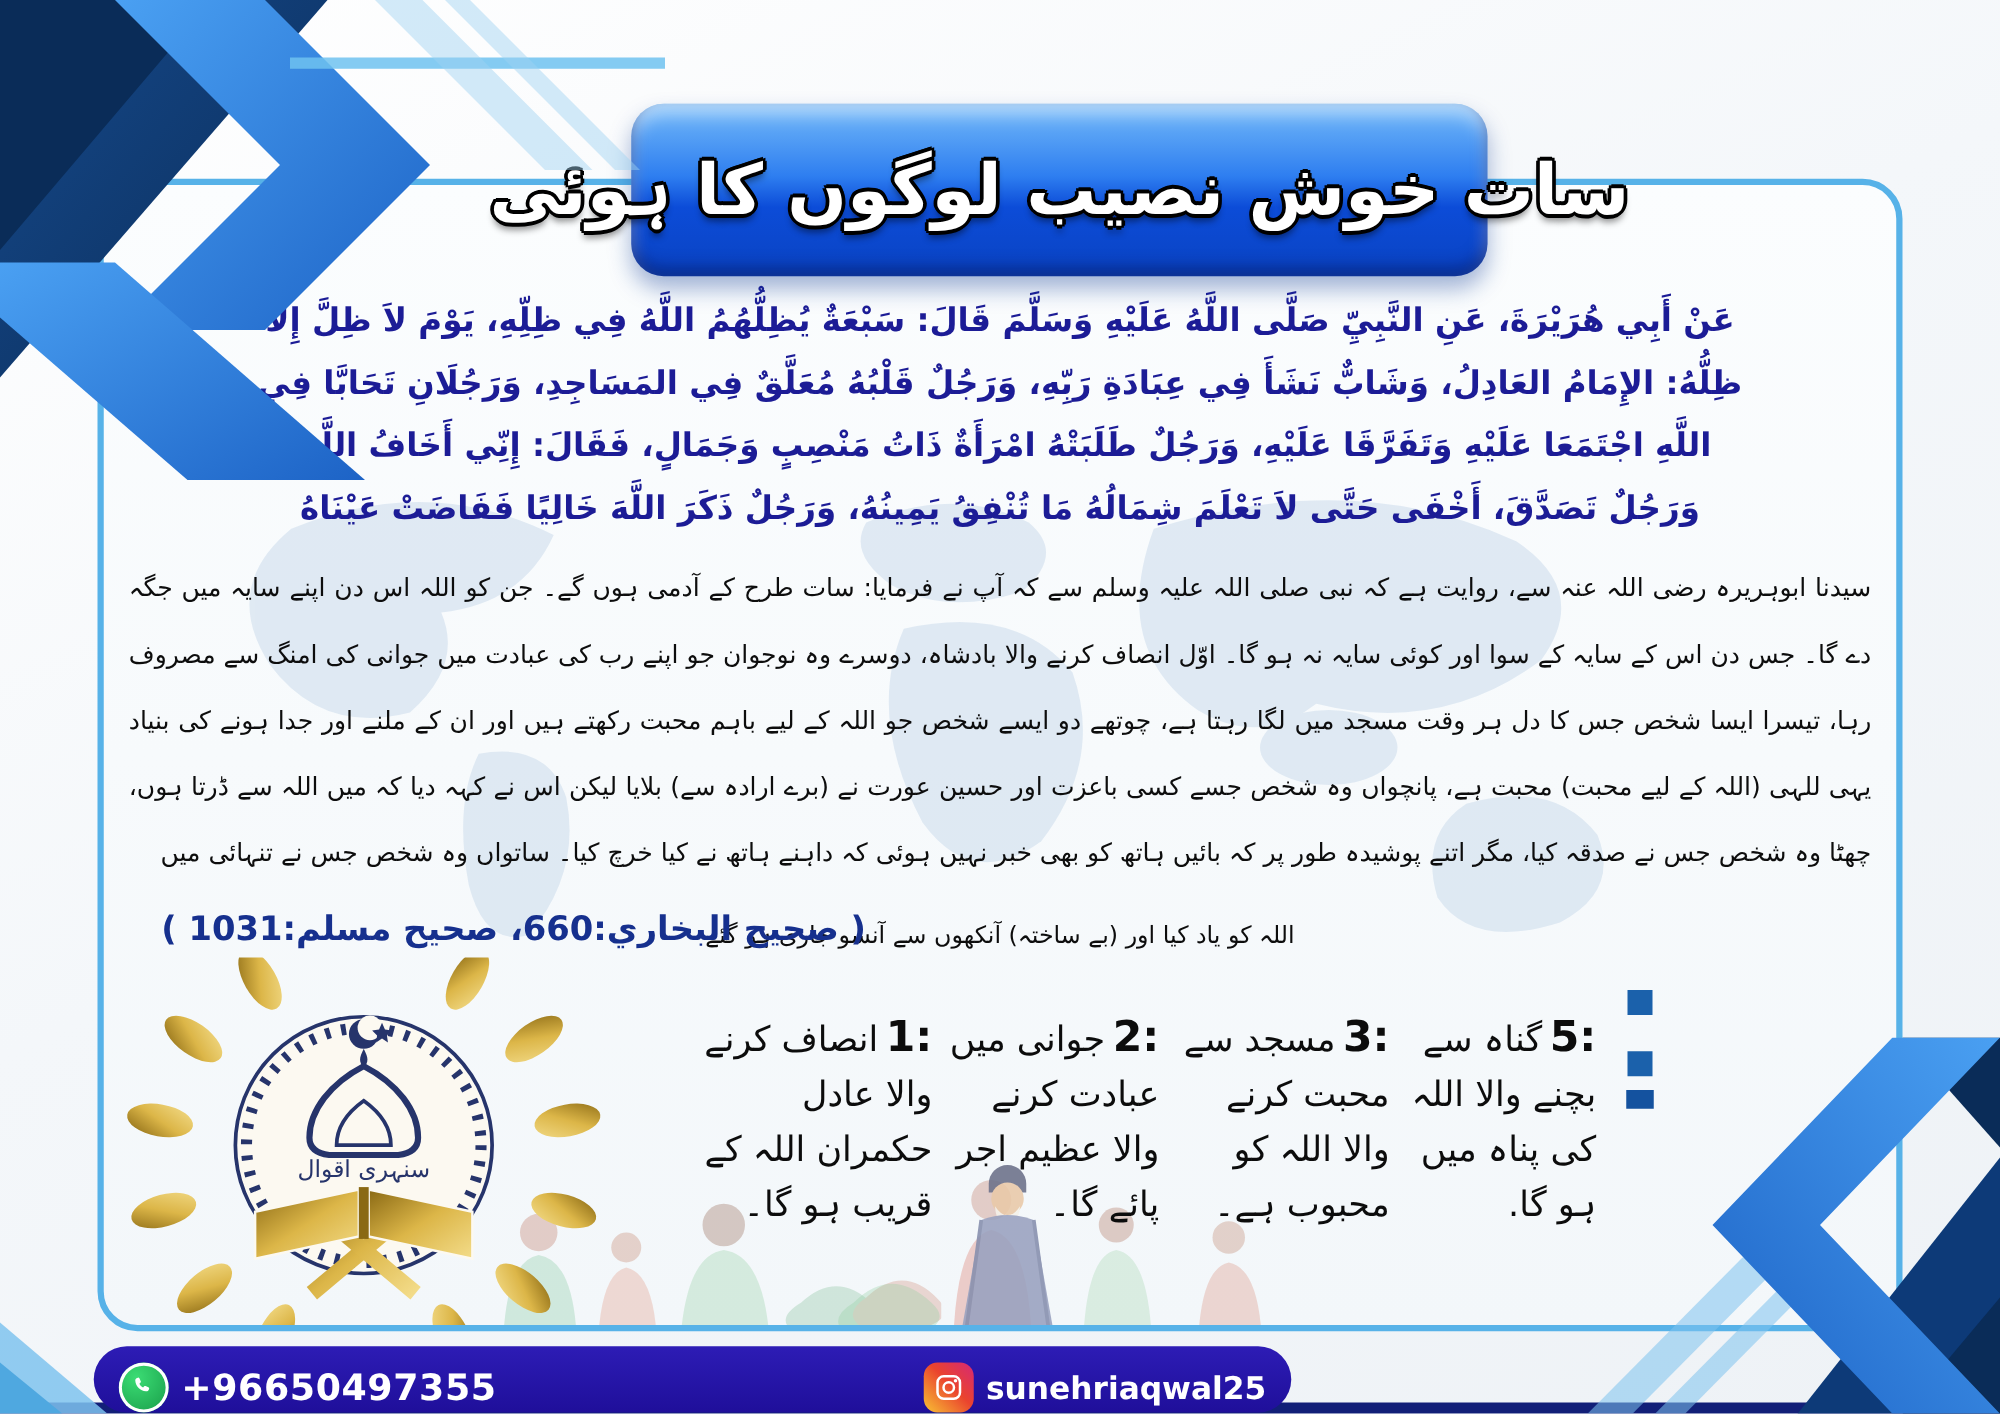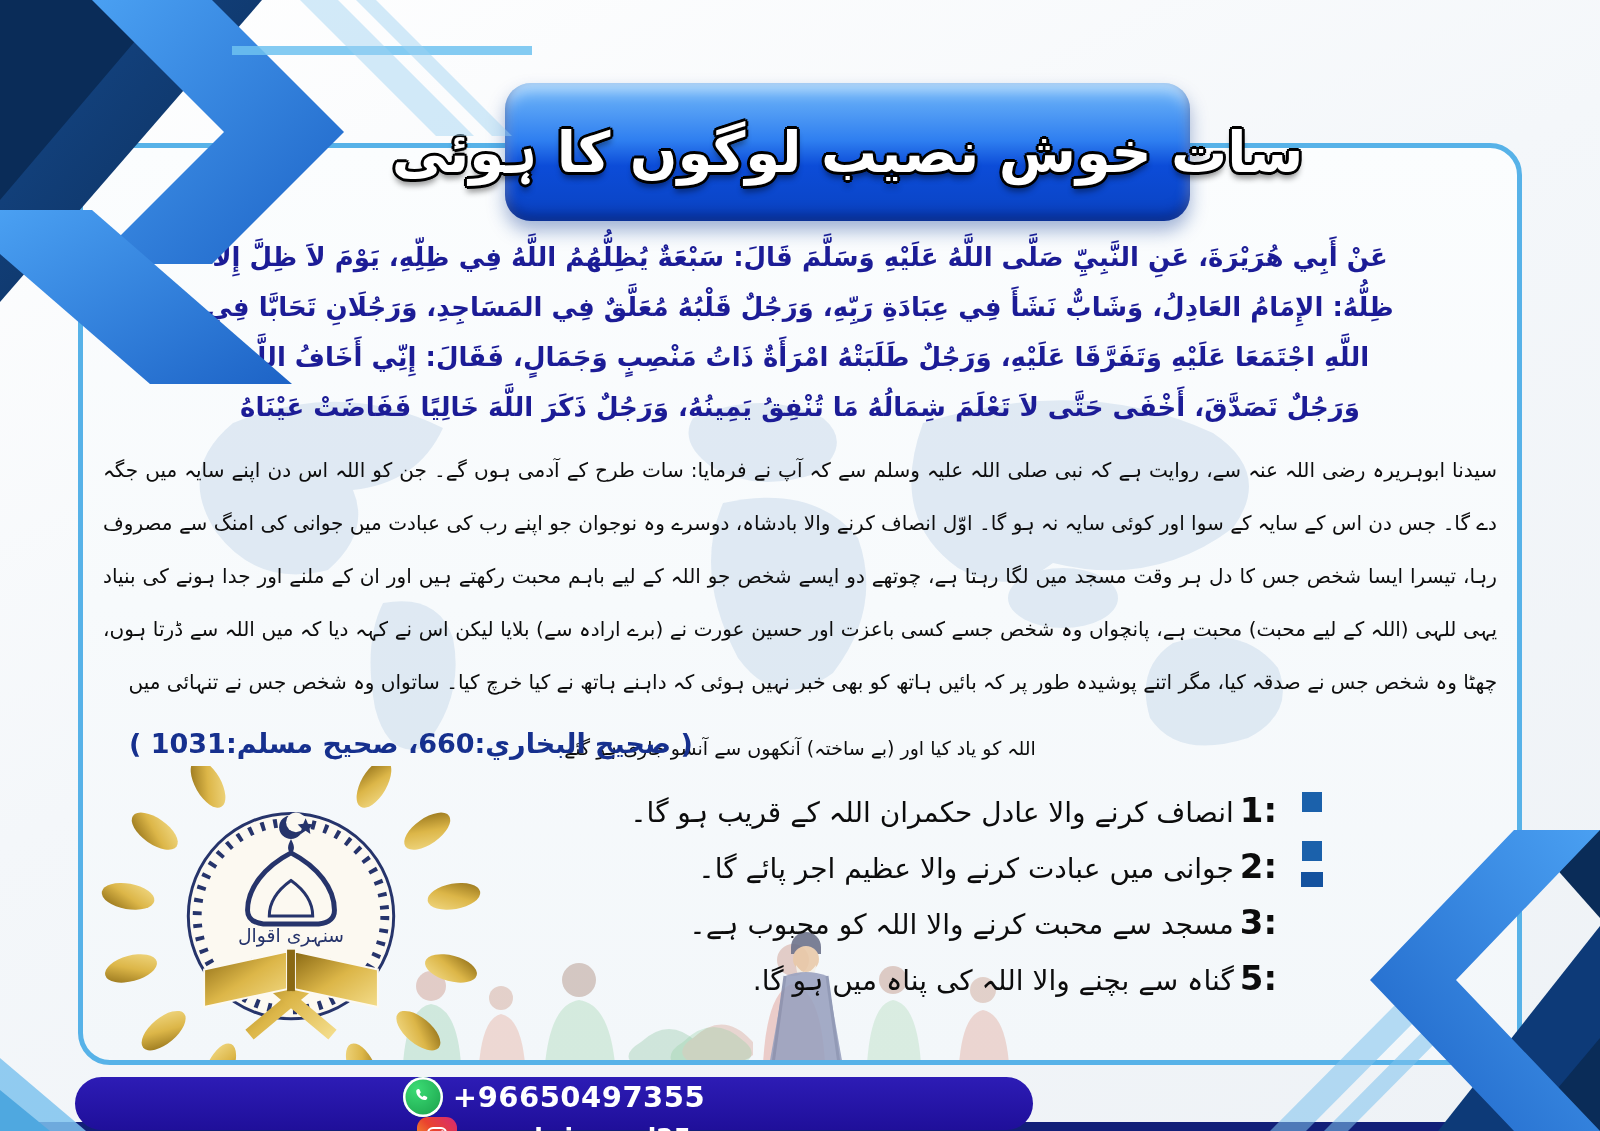--- a/index.html
+++ b/index.html
@@ -57,36 +57,35 @@
   
   .fawaid{
     position:absolute; right:44px; top:596px; direction:rtl;
     font-size:78px; font-weight:bold; color:#1b61ab; line-height:96px;
     border-bottom:15px solid #14529f; padding:0 8px 0px;
   }
   .fawaid-colon{position:absolute; right:194px; top:644px; width:22px; border-bottom:15px solid #14529f; padding-bottom:11px;}
   .fawaid-colon i{display:block; width:20px; height:20px; background:#1b61ab; margin:0 auto;}
   .fawaid-colon i + i{margin-top:29px;}
   .benefits{
-    position:absolute; left:470px; top:640px; width:724px;
-    display:flex; flex-direction:column; gap:9px;
+    position:absolute; left:470px; top:660px; width:724px;
+    display:flex; gap:9px;align-items:center;
   }
   .b-row{direction:rtl; text-align:right; font-size:28px; line-height:44px; color:#0c0c0c;}
   .b-num{direction:ltr; unicode-bidi:embed; font-size:34px; font-weight:bold; margin-left:6px;}
   
   .cluster{position:absolute; opacity:.3;}
   .imam{position:absolute; left:680px; top:778px; opacity:.88;}
   .logo{position:absolute; left:12px; top:618px;}
   
   .footer-pill{
     position:absolute; left:75px; top:1077px; width:958px; height:53px; z-index:7;
     border-radius:27px; background:linear-gradient(180deg,#2d1cb5,#1f0f9a);
-    display:flex; align-items:center; justify-content:space-between; padding:0 20px; box-sizing:border-box;
+    display:flex; align-items:flex-end; justify-content:space-between; padding:0 20px; box-sizing:border-box;
     color:#fff;
-    flex-direction:column;
   }
   .f-item{display:flex; align-items:center; gap:10px; color:#fff; text-decoration:none;}
   .ic{width:40px; height:40px; border-radius:50%; display:flex; align-items:center; justify-content:center; flex:0 0 auto;}
   .wa{background:radial-gradient(circle at 35% 30%,#3bdc74,#179a47); box-shadow:inset 0 0 0 2.5px #fff;}
   .yt{background:#f60000;}
   .yt .play{width:0;height:0;border-left:14px solid #fff;border-top:9px solid transparent;border-bottom:9px solid transparent;margin-left:5px;}
   .fb{background:linear-gradient(#5a7fc0,#40619f);}
   .ig{background:linear-gradient(45deg,#f7b733 5%,#ea432e 55%,#d62976 100%); border-radius:11px;}
   .f-wa-text{font-size:29px; font-weight:bold; letter-spacing:.5px;}
   .f-yt-text{font-size:25px; font-weight:bold;}

